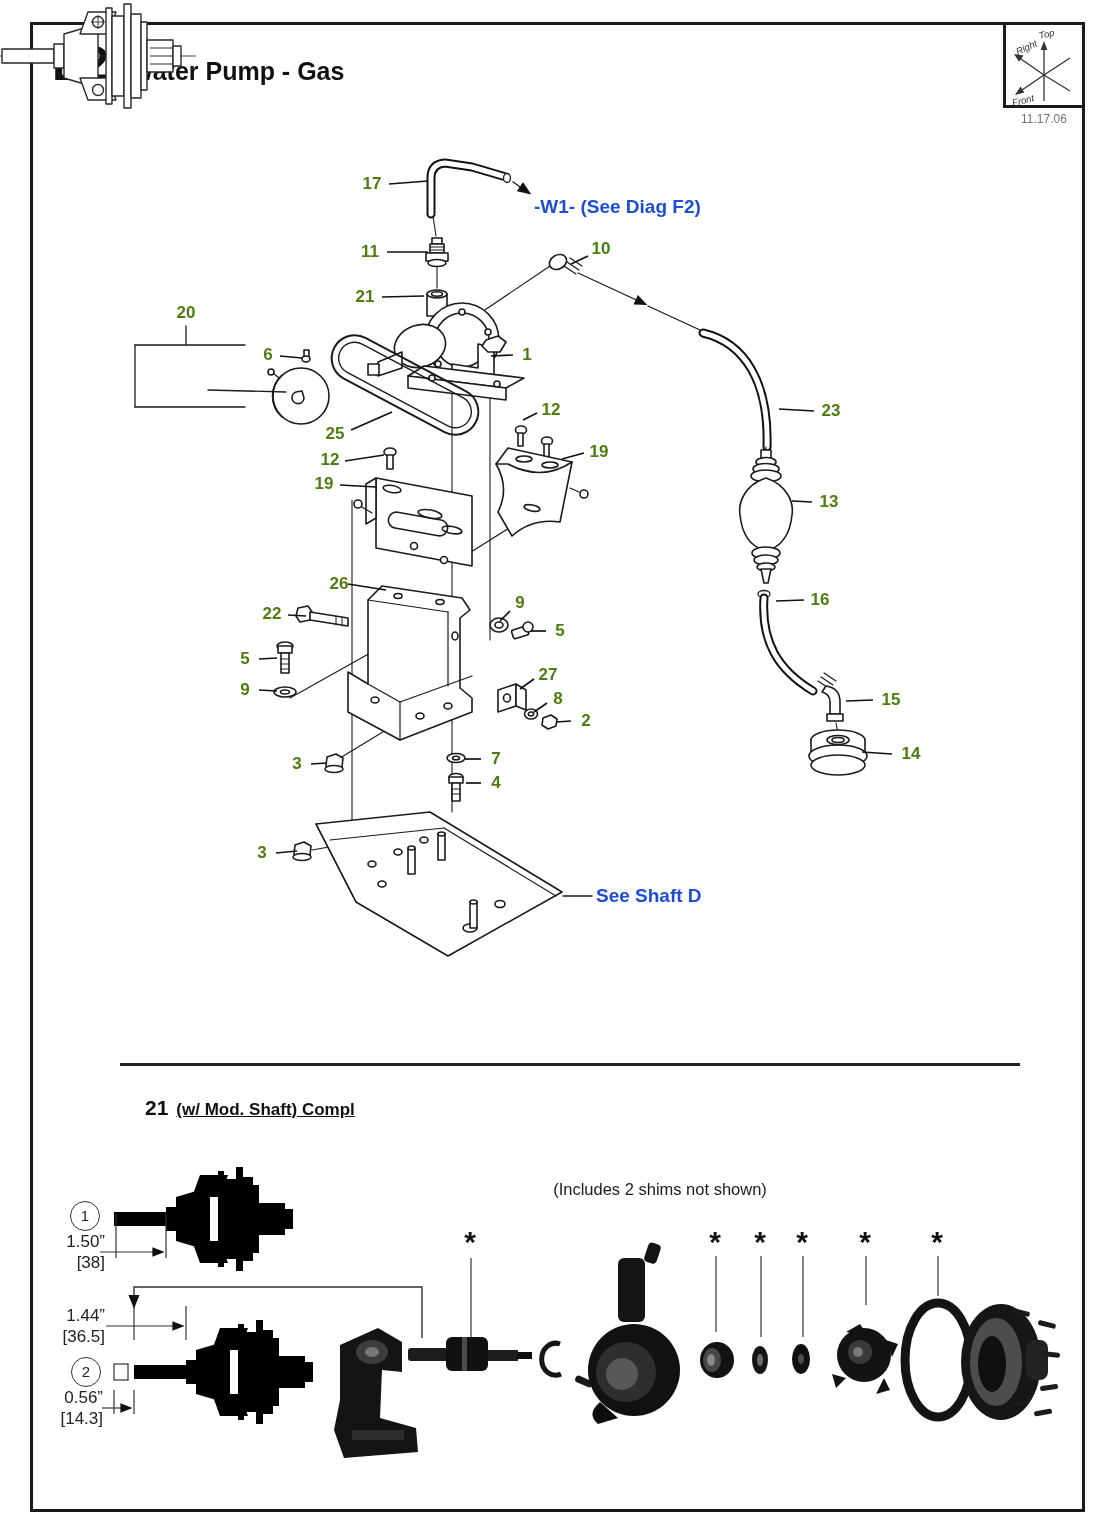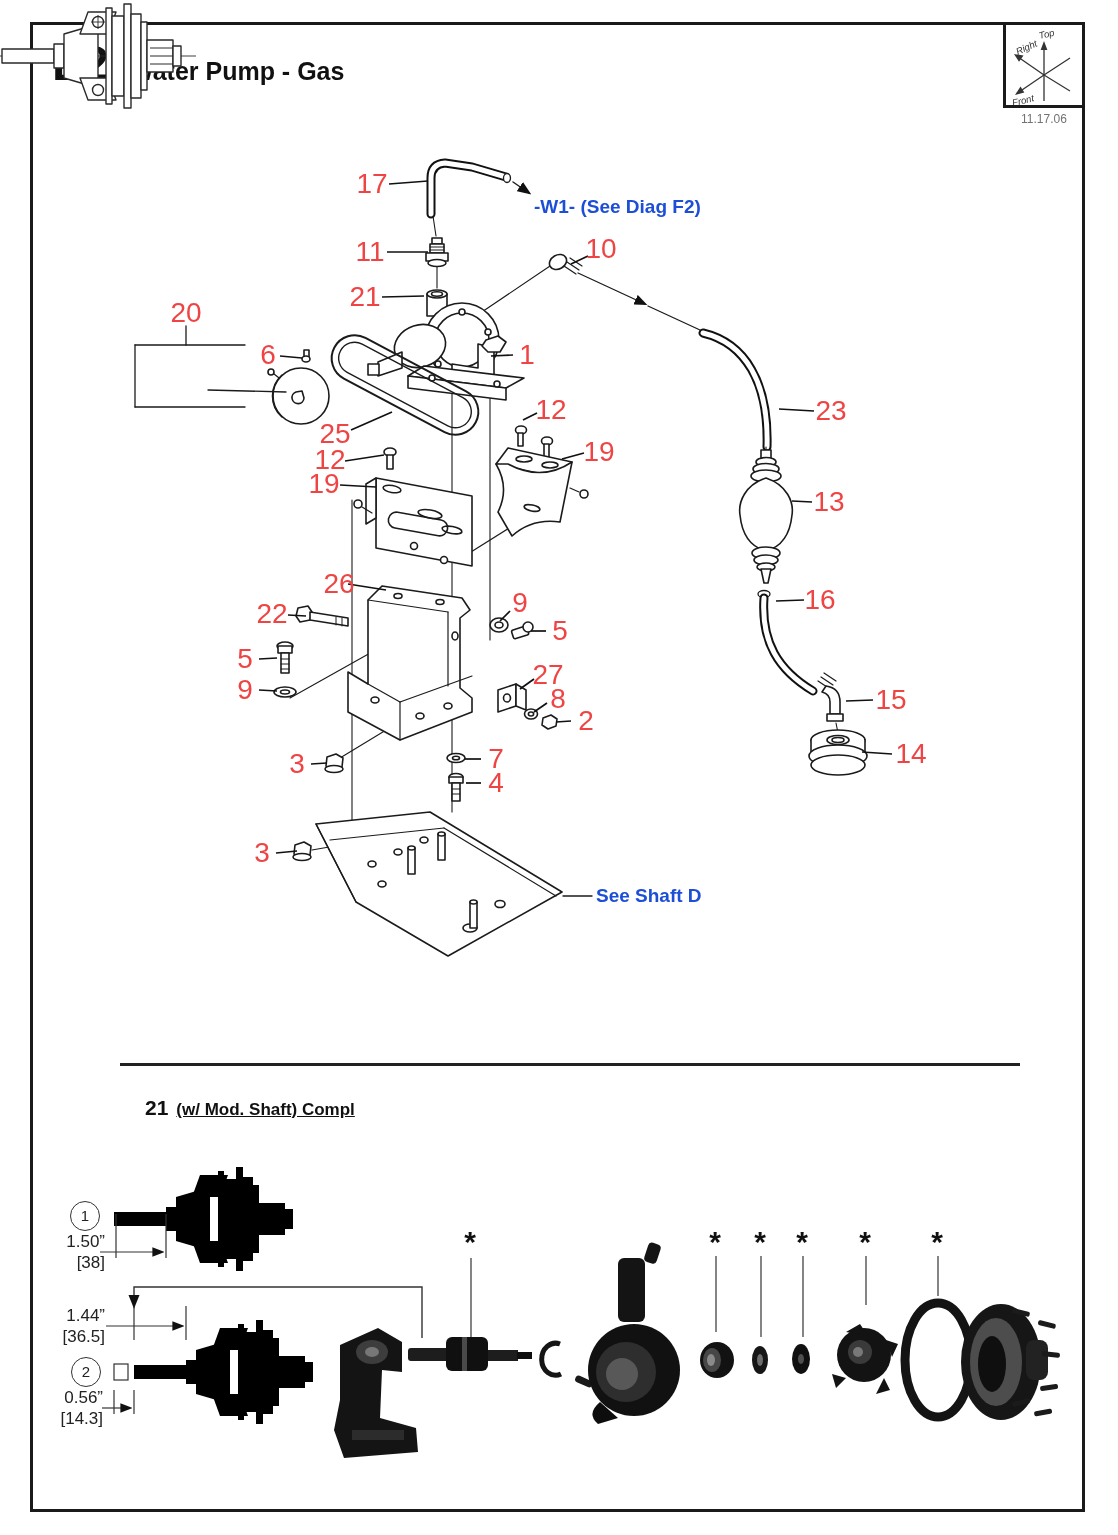--- a/index.html
+++ b/index.html
@@ -6,21 +6,21 @@
   .page{position:relative;width:1118px;height:1535px;background:#fff;overflow:hidden;
         font-family:"Liberation Sans",sans-serif;color:#111;}
   .frame{position:absolute;left:30px;top:22px;width:1055px;height:1490px;
          border:3px solid #1a1a1a;box-sizing:border-box;}
   .code{position:absolute;left:52px;top:36px;font-size:48px;font-weight:bold;letter-spacing:-2px;}
   .title{position:absolute;left:130px;top:57px;font-size:25px;font-weight:bold;}
   .orient{position:absolute;left:1003px;top:22px;width:82px;height:86px;
           border:3px solid #1a1a1a;box-sizing:border-box;background:#fff;}
   .date{position:absolute;left:1000px;top:112px;width:88px;text-align:center;font-size:12px;color:#737373;}
   svg.art{position:absolute;left:0;top:0;}
-  .co{position:absolute;transform:translate(-50%,-50%);font-size:28px;font-weight:normal;color:#ef4444;white-space:nowrap;}
+  .co{position:absolute;transform:translate(-50%,-50%);font-size:17px;font-weight:bold;color:#4d7c0f;white-space:nowrap;}
   .note{position:absolute;transform:translate(0,-50%);font-size:19px;font-weight:bold;color:#1d4ed8;white-space:nowrap;}
   .ast{position:absolute;transform:translate(-50%,-50%);font-size:30px;font-weight:bold;color:#111;}
   .divider{position:absolute;left:120px;top:1063px;width:900px;height:3px;background:#222;}
   .h21{position:absolute;left:145px;top:1096px;white-space:nowrap;}
   .h21 .hnum{font-size:21px;font-weight:bold;margin-right:8px;}
   .h21 .htxt{font-size:17px;font-weight:bold;text-decoration:underline;}
   .h24{position:absolute;left:460px;top:1148px;width:400px;text-align:center;white-space:nowrap;}
   .h24 .hnum{font-size:20px;font-weight:bold;margin-right:7px;}
   .h24 .htxt{font-size:17.5px;font-weight:bold;}
   .h24note{position:absolute;left:460px;top:1180px;width:400px;text-align:center;font-size:16.5px;color:#1c1c1c;}
@@ -513,17 +513,18 @@
         <div>[14.3]</div>
       </div>
     </div>
 
   <div class="divider"></div>
 
   <div class="h21">
     <span class="hnum">21</span><span class="htxt">(w/ Mod. Shaft) Compl</span>
   </div>
 
+  <div class="h24note">(Includes 2 shims not shown)</div>
 
   <div class="badge" style="left:85px;top:1216px">1</div>
   <div class="badge" style="left:86px;top:1372px">2</div>
 
 </div>
 
 </body></html>

